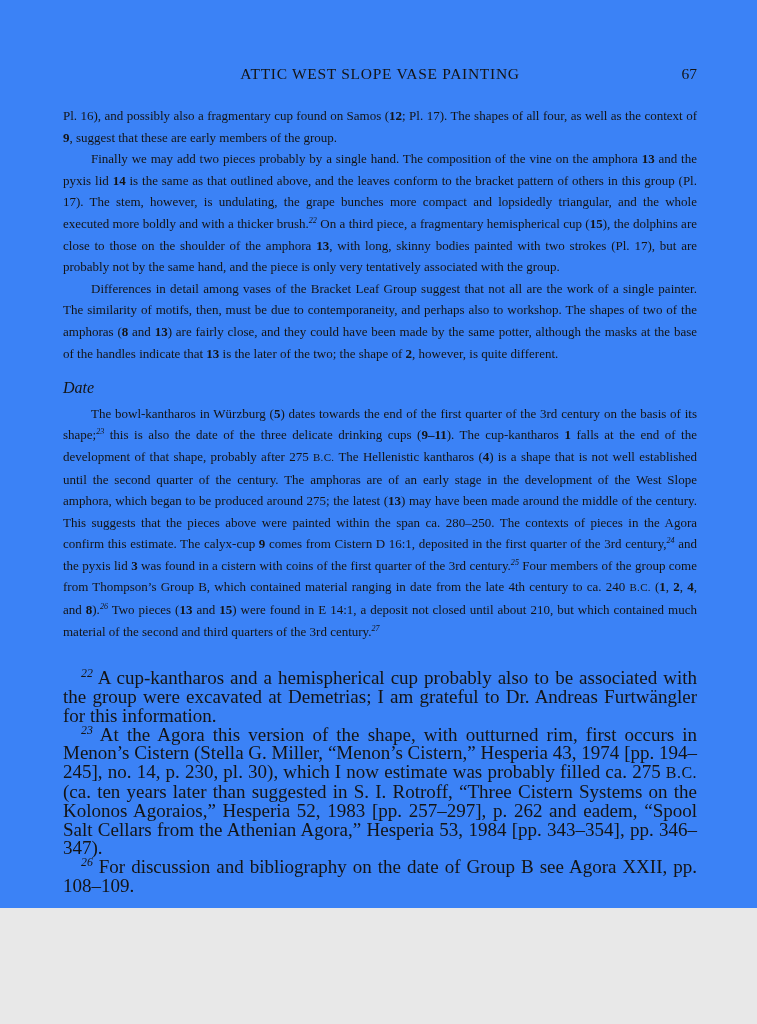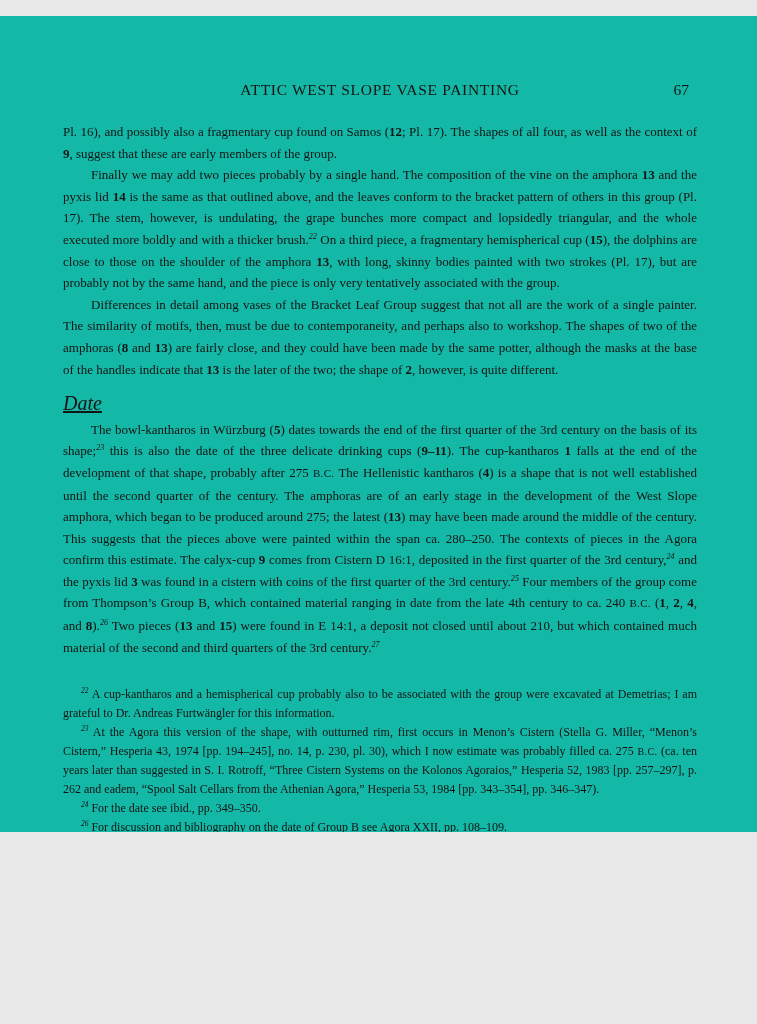--- a/index.html
+++ b/index.html
@@ -3,62 +3,61 @@
 <meta charset="utf-8">
 <style>
   html, body {
     margin: 0;
     padding: 0;
     background: #e8e8e8;
   }
   .page {
     position: relative;
     width: 757px;
-    height: 816px;
-    margin: 16px auto;
-    background: #14b8a6;
+    height: 908px;
+    margin: 0 auto;
+    background: #3b82f6;
     color: #141414;
     font-family: "Liberation Serif", "DejaVu Serif", serif;
     box-sizing: border-box;
     padding: 64px 60px 0 63px;
     overflow: hidden;
   }
   .running-head {
     position: relative;
     text-align: center;
     font-size: 15.5px;
     line-height: 20px;
     letter-spacing: 0.7px;
     margin-bottom: 21px;
     white-space: nowrap;
   }
   .running-head .pagenum {
     position: absolute;
-    right: 8px;
+    right: 0;
     top: 0;
     letter-spacing: 0;
   }
   .body-par {
     margin: 0;
     font-size: 13px;
     line-height: 21.6px;
     text-align: justify;
   }
   .indent { text-indent: 28px; }
   .section-heading {
     margin: 13px 0 4px 0;
-    font-size: 20px;
+    font-size: 16px;
     font-weight: normal;
     font-style: italic;
     line-height: 21.6px;
-    text-decoration: underline;
   }
   .footnotes {
     margin-top: 27px;
-    font-size: 12px;
+    font-size: 19px;
     line-height: 18.8px;
   }
   .footnote {
     margin: 0;
     text-indent: 18px;
     text-align: justify;
   }
   .seg-b  { font-weight: bold; }
   .seg-i  { }
   .seg-sc { font-size: 0.84em; letter-spacing: 0.03em; }
@@ -85,17 +84,16 @@
 
   <p class="body-par indent"><span>Differences in detail among vases of the Bracket Leaf Group suggest that not all are the work of a single painter. The similarity of motifs, then, must be due to contemporaneity, and perhaps also to workshop. The shapes of two of the amphoras (</span><span class="seg-b">8</span><span> and </span><span class="seg-b">13</span><span>) are fairly close, and they could have been made by the same potter, although the masks at the base of the handles indicate that </span><span class="seg-b">13</span><span> is the later of the two; the shape of </span><span class="seg-b">2</span><span>, however, is quite different.</span></p>
 
   <h3 class="section-heading">Date</h3>
 
   <p class="body-par indent"><span>The bowl-kantharos in Würzburg (</span><span class="seg-b">5</span><span>) dates towards the end of the first quarter of the 3rd century on the basis of its shape;</span><sup class="seg-sup">23</sup><span> this is also the date of the three delicate drinking cups (</span><span class="seg-b">9–11</span><span>). The cup-kantharos </span><span class="seg-b">1</span><span> falls at the end of the development of that shape, probably after 275 </span><span class="seg-sc">B.C.</span><span> The Hellenistic kantharos (</span><span class="seg-b">4</span><span>) is a shape that is not well established until the second quarter of the century. The amphoras are of an early stage in the development of the West Slope amphora, which began to be produced around 275; the latest (</span><span class="seg-b">13</span><span>) may have been made around the middle of the century. This suggests that the pieces above were painted within the span </span><span class="seg-i">ca</span><span>. 280–250. The contexts of pieces in the Agora confirm this estimate. The calyx-cup </span><span class="seg-b">9</span><span> comes from Cistern D 16:1, deposited in the first quarter of the 3rd century,</span><sup class="seg-sup">24</sup><span> and the pyxis lid </span><span class="seg-b">3</span><span> was found in a cistern with coins of the first quarter of the 3rd century.</span><sup class="seg-sup">25</sup><span> Four members of the group come from Thompson’s Group B, which contained material ranging in date from the late 4th century to </span><span class="seg-i">ca</span><span>. 240 </span><span class="seg-sc">B.C.</span><span> (</span><span class="seg-b">1</span><span>, </span><span class="seg-b">2</span><span>, </span><span class="seg-b">4</span><span>, and </span><span class="seg-b">8</span><span>).</span><sup class="seg-sup">26</sup><span> Two pieces (</span><span class="seg-b">13</span><span> and </span><span class="seg-b">15</span><span>) were found in E 14:1, a deposit not closed until about 210, but which contained much material of the second and third quarters of the 3rd century.</span><sup class="seg-sup">27</sup></p>
 
   <div class="footnotes">
     <p class="footnote"><sup class="seg-sup">22</sup><span> A cup-kantharos and a hemispherical cup probably also to be associated with the group were excavated at Demetrias; I am grateful to Dr. Andreas Furtwängler for this information.</span></p>
     <p class="footnote"><sup class="seg-sup">23</sup><span> At the Agora this version of the shape, with outturned rim, first occurs in Menon’s Cistern (Stella G. Miller, “Menon’s Cistern,” </span><span class="seg-i">Hesperia</span><span> 43, 1974 [pp. 194–245], no. 14, p. 230, pl. 30), which I now estimate was probably filled </span><span class="seg-i">ca</span><span>. 275 </span><span class="seg-sc">B.C.</span><span> (</span><span class="seg-i">ca</span><span>. ten years later than suggested in S. I. Rotroff, “Three Cistern Systems on the Kolonos Agoraios,” </span><span class="seg-i">Hesperia</span><span> 52, 1983 [pp. 257–297], p. 262 and </span><span class="seg-i">eadem</span><span>, “Spool Salt Cellars from the Athenian Agora,” </span><span class="seg-i">Hesperia</span><span> 53, 1984 [pp. 343–354], pp. 346–347).</span></p>
-    <p class="footnote"><sup class="seg-sup">24</sup><span> For the date see </span><span class="seg-i">ibid</span><span>., pp. 349–350.</span></p>
     <p class="footnote"><sup class="seg-sup">26</sup><span> For discussion and bibliography on the date of Group B see </span><span class="seg-i">Agora</span><span> XXII, pp. 108–109.</span></p>
   </div>
 
 </div>
 
 </body></html>

